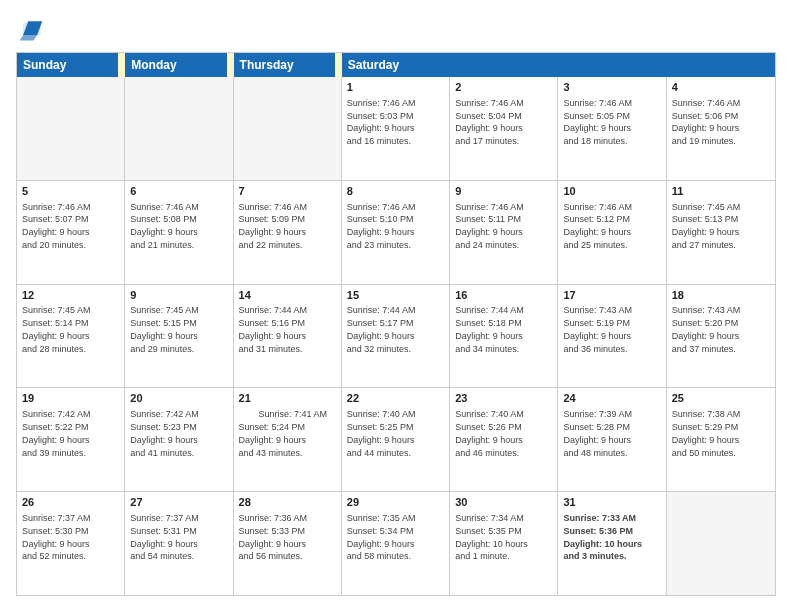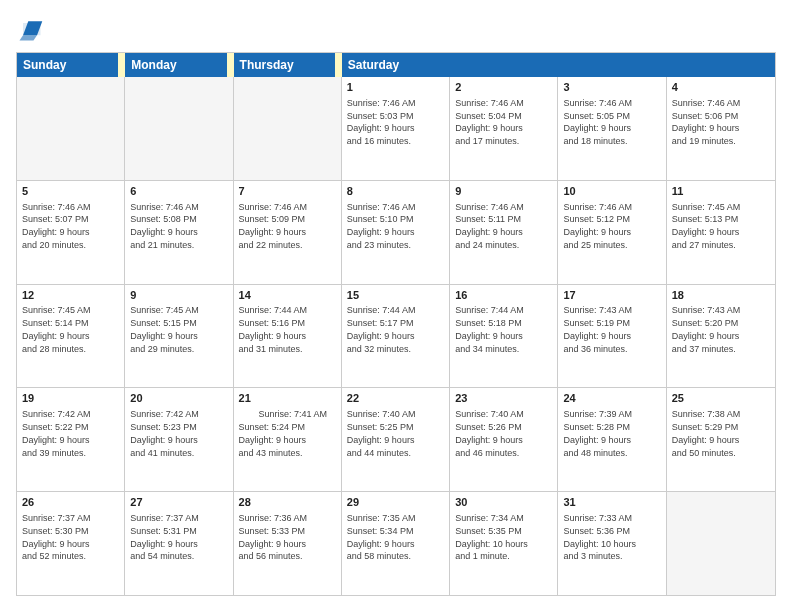--- a/index.html
+++ b/index.html
@@ -263,21 +263,21 @@
 Daylight: 9 hours
 and 56 minutes.</span></div>
           <div class="cal-cell"><span class="day-num">29</span><span class="cell-text" style="white-space: pre-line;">Sunrise: 7:35 AM
 Sunset: 5:34 PM
 Daylight: 9 hours
 and 58 minutes.</span></div>
           <div class="cal-cell"><span class="day-num">30</span><span class="cell-text" style="white-space: pre-line;">Sunrise: 7:34 AM
 Sunset: 5:35 PM
 Daylight: 10 hours
 and 1 minute.</span></div>
-          <div class="cal-cell"><span class="day-num">31</span><span class="cell-text" style="white-space: pre-line;">Sunrise: 7:33 AM
+          <div class="cal-cell"><span class="day-num">31</span><span class="cell-text" style="white-space: pre-line; font-weight: bold;">Sunrise: 7:33 AM
 Sunset: 5:36 PM
 Daylight: 10 hours
 and 3 minutes.</span></div>
           <div class="cal-cell empty"></div>
         </div>
       </div>
   </div>
 </div>
 
 </body></html>

